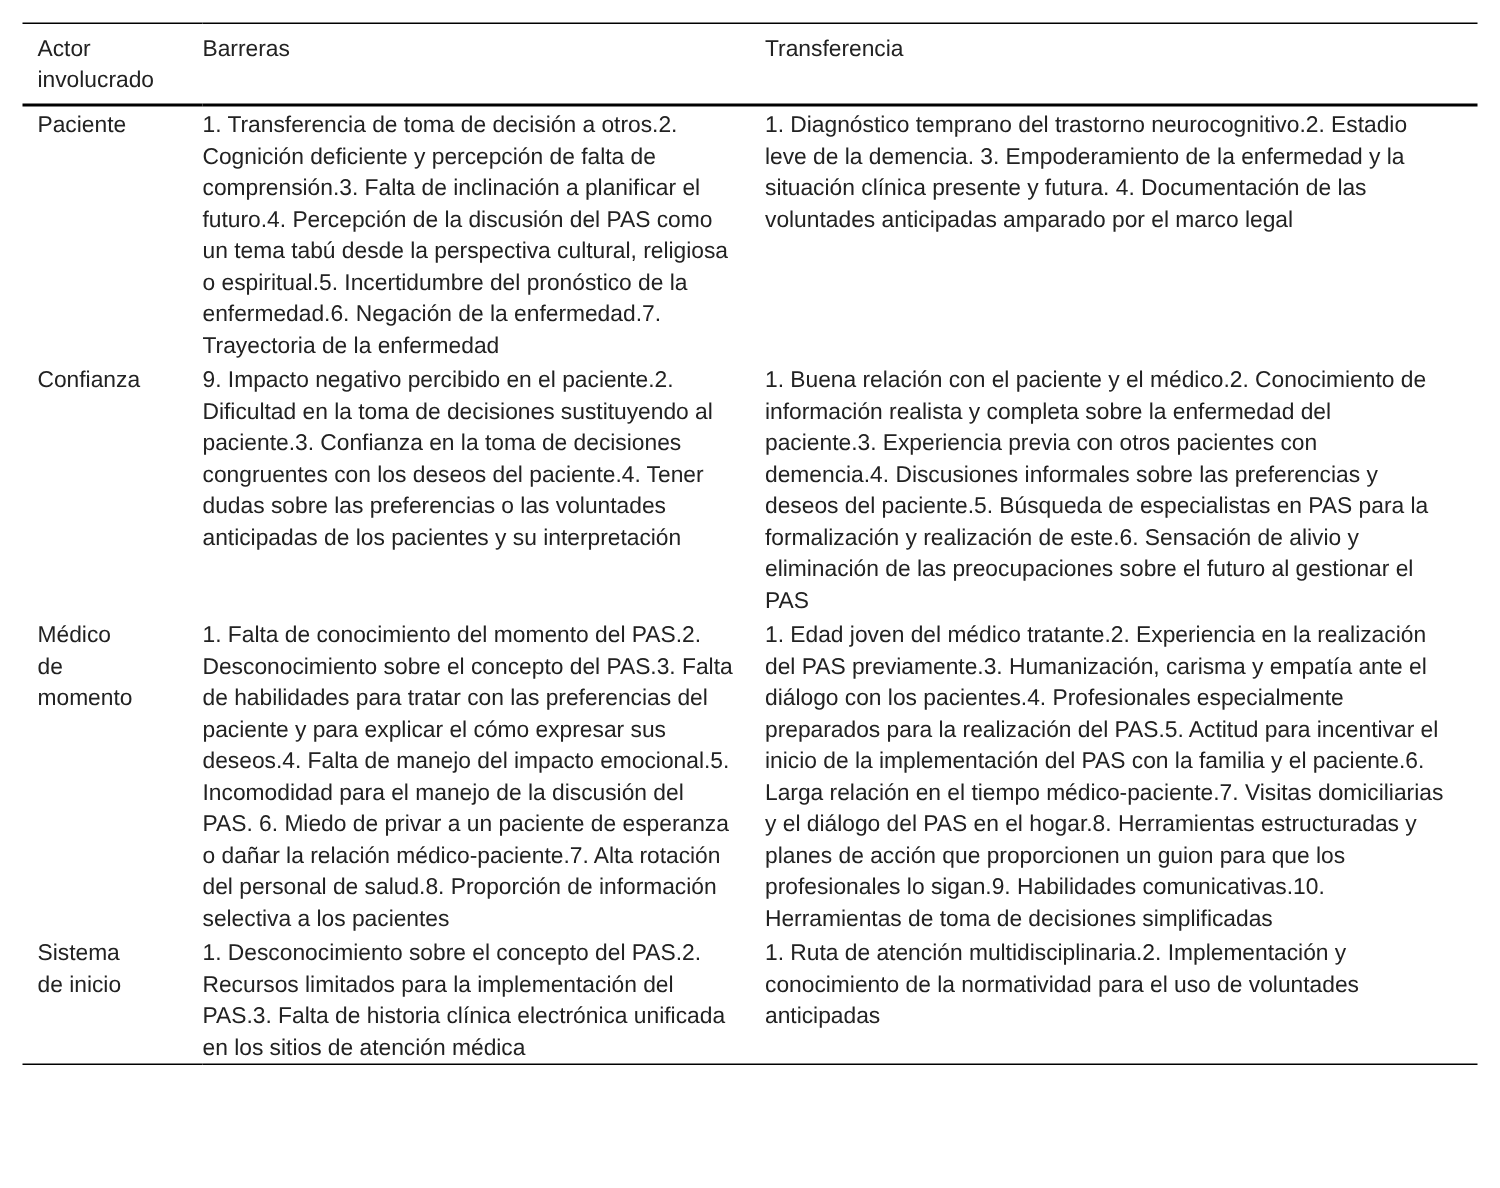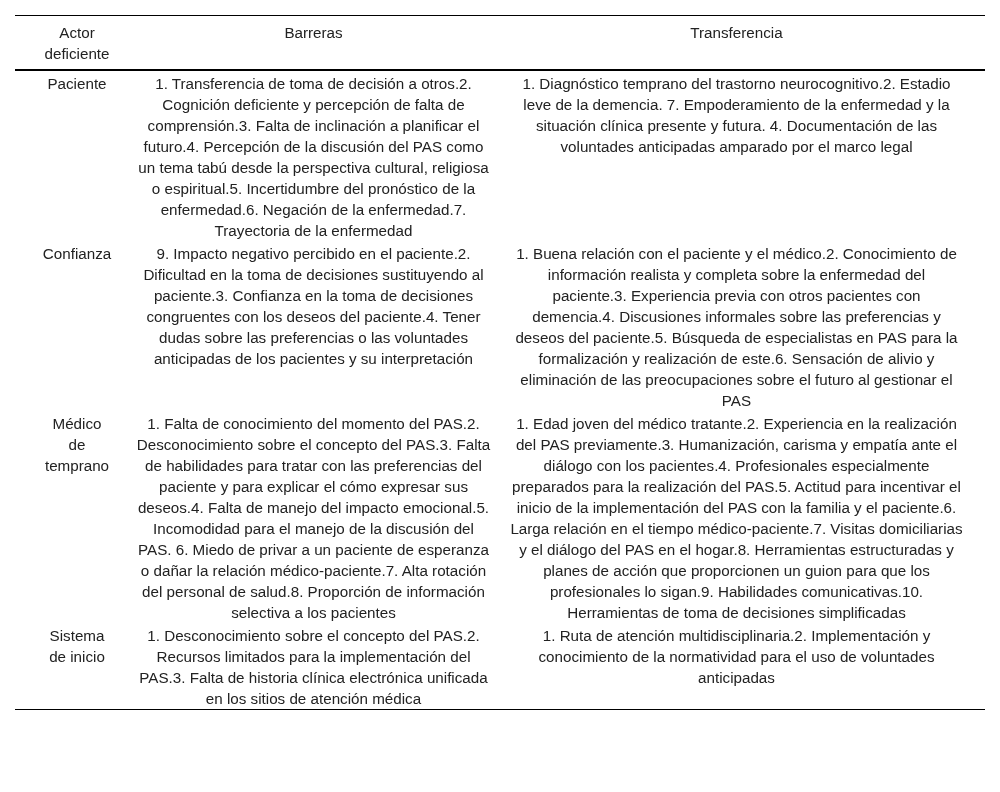--- a/index.html
+++ b/index.html
@@ -28,21 +28,21 @@
       table-layout: fixed;
     }
     thead tr {
       border-top: 1px solid #000000;
       border-bottom: 2px solid #000000;
     }
     tbody tr:last-child {
       border-bottom: 1px solid #000000;
     }
     th, td {
-      text-align: center;
+      text-align: left;
       vertical-align: top;
       font-weight: normal;
       line-height: 21px;
       padding: 0;
     }
     th {
       padding-top: 6px;
       padding-bottom: 5px;
     }
     td {
@@ -64,46 +64,46 @@
   <table>
     <colgroup>
       <col class="c1">
       <col class="c2">
       <col class="c3">
     </colgroup>
     <thead>
       <tr>
         <th class="cell-1">
           <span class="actor-line">Actor</span>
-          <span class="actor-line">deficiente</span>
+          <span class="actor-line">involucrado</span>
         </th>
         <th class="cell-2">Barreras</th>
         <th class="cell-3">Transferencia</th>
       </tr>
     </thead>
     <tbody>
       <tr>
         <td class="cell-1">
           <span class="actor-line">Paciente</span>
         </td>
         <td class="cell-2">1. Transferencia de toma de decisión a otros.2. Cognición deficiente y percepción de falta de comprensión.3. Falta de inclinación a planificar el futuro.4. Percepción de la discusión del PAS como un tema tabú desde la perspectiva cultural, religiosa o espiritual.5. Incertidumbre del pronóstico de la enfermedad.6. Negación de la enfermedad.7. Trayectoria de la enfermedad</td>
-        <td class="cell-3">1. Diagnóstico temprano del trastorno neurocognitivo.2. Estadio leve de la demencia. 7. Empoderamiento de la enfermedad y la situación clínica presente y futura. 4. Documentación de las voluntades anticipadas amparado por el marco legal</td>
+        <td class="cell-3">1. Diagnóstico temprano del trastorno neurocognitivo.2. Estadio leve de la demencia. 3. Empoderamiento de la enfermedad y la situación clínica presente y futura. 4. Documentación de las voluntades anticipadas amparado por el marco legal</td>
       </tr>
       <tr>
         <td class="cell-1">
           <span class="actor-line">Confianza</span>
         </td>
         <td class="cell-2">9. Impacto negativo percibido en el paciente.2. Dificultad en la toma de decisiones sustituyendo al paciente.3. Confianza en la toma de decisiones congruentes con los deseos del paciente.4. Tener dudas sobre las preferencias o las voluntades anticipadas de los pacientes y su interpretación</td>
         <td class="cell-3">1. Buena relación con el paciente y el médico.2. Conocimiento de información realista y completa sobre la enfermedad del paciente.3. Experiencia previa con otros pacientes con demencia.4. Discusiones informales sobre las preferencias y deseos del paciente.5. Búsqueda de especialistas en PAS para la formalización y realización de este.6. Sensación de alivio y eliminación de las preocupaciones sobre el futuro al gestionar el PAS</td>
       </tr>
       <tr>
         <td class="cell-1">
           <span class="actor-line">Médico</span>
           <span class="actor-line">de</span>
-          <span class="actor-line">temprano</span>
+          <span class="actor-line">momento</span>
         </td>
         <td class="cell-2">1. Falta de conocimiento del momento del PAS.2. Desconocimiento sobre el concepto del PAS.3. Falta de habilidades para tratar con las preferencias del paciente y para explicar el cómo expresar sus deseos.4. Falta de manejo del impacto emocional.5. Incomodidad para el manejo de la discusión del PAS. 6. Miedo de privar a un paciente de esperanza o dañar la relación médico-paciente.7. Alta rotación del personal de salud.8. Proporción de información selectiva a los pacientes</td>
         <td class="cell-3">1. Edad joven del médico tratante.2. Experiencia en la realización del PAS previamente.3. Humanización, carisma y empatía ante el diálogo con los pacientes.4. Profesionales especialmente preparados para la realización del PAS.5. Actitud para incentivar el inicio de la implementación del PAS con la familia y el paciente.6. Larga relación en el tiempo médico-paciente.7. Visitas domiciliarias y el diálogo del PAS en el hogar.8. Herramientas estructuradas y planes de acción que proporcionen un guion para que los profesionales lo sigan.9. Habilidades comunicativas.10. Herramientas de toma de decisiones simplificadas</td>
       </tr>
       <tr>
         <td class="cell-1">
           <span class="actor-line">Sistema</span>
           <span class="actor-line">de inicio</span>
         </td>
         <td class="cell-2">1. Desconocimiento sobre el concepto del PAS.2. Recursos limitados para la implementación del PAS.3. Falta de historia clínica electrónica unificada en los sitios de atención médica</td>

